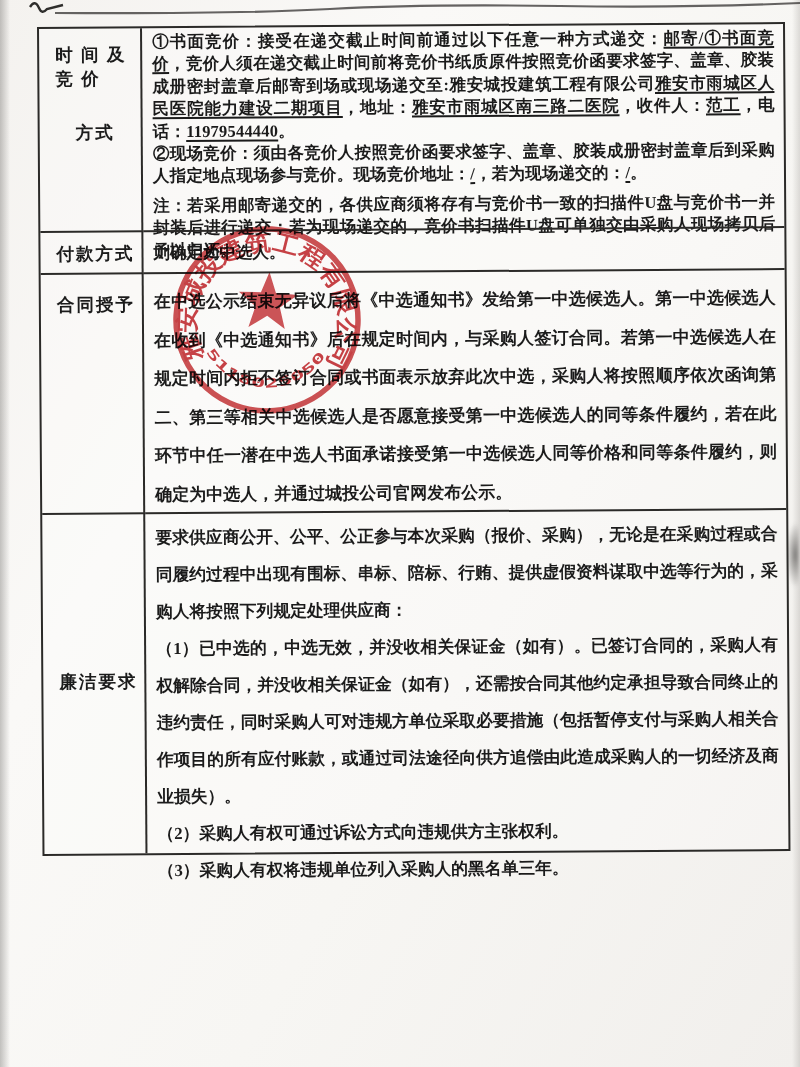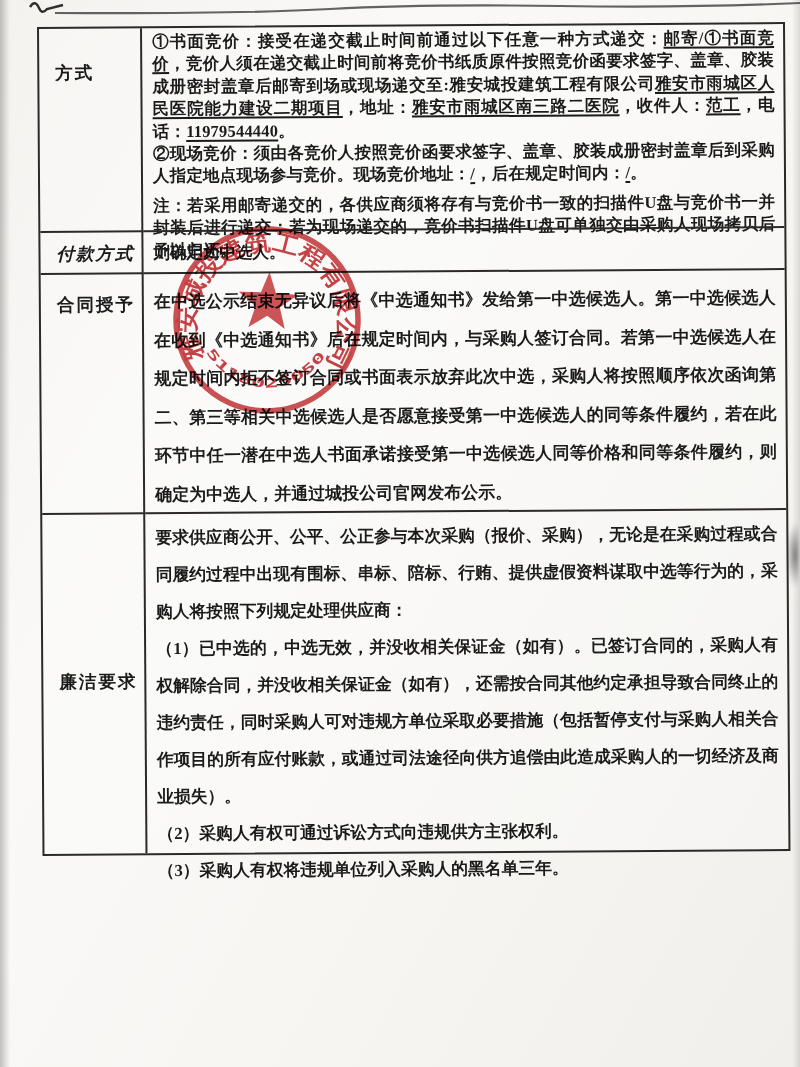--- a/index.html
+++ b/index.html
@@ -26,26 +26,26 @@
   }
   .cell{box-sizing:border-box;}
   .label-cell{
     border-right:2px solid #2b2a28;
     font-weight:bold;font-size:17.5px;letter-spacing:2px;
     padding:14px 6px 6px 16px;line-height:24px;
   }
   .content-cell{padding:3px 9px 2px 10px;text-align:justify;}
   .row-top{border-top:2px solid #2b2a28;}
 
-  .r1-label .line2{margin-top:18px;}
+  .r1-label .line2{margin-top:30px;text-align:center;}
   .r1-content{font-size:16.5px;line-height:22.4px;font-weight:bold;letter-spacing:.2px;}
   .r1-content .para.gap{margin-top:7px;}
 
   .r2{height:42px;}
-  .r2-label{padding-top:8px;display:flex;align-items:center;font-style:italic;}
+  .r2-label{padding-top:8px;display:flex;align-items:center;}
   .r2-content{font-size:16.5px;font-weight:bold;display:flex;align-items:center;}
 
   .r3{height:240px;}
   .r3-label{padding-top:18px;}
   .r3-content{font-size:17px;line-height:38.5px;padding-top:9px;font-weight:600;}
 
   .r4{height:341px;}
   .r4-label{display:flex;align-items:center;padding-top:0;}
   .r4-content{font-size:16.8px;line-height:37px;padding-top:5px;font-weight:600;}
   .r4-content .para{margin:0;}
@@ -73,25 +73,26 @@
 <svg class="artifact-topline" viewBox="0 0 800 24">
   <path d="M30,7 q5,-8 9,1 q3,7 8,1 l16,-4" fill="none" stroke="#2f2e2c" stroke-width="2.4"></path>
   <path d="M55,13 Q240,14 330,9 Q420,4 560,6 Q690,8 800,3" fill="none" stroke="#4a4846" stroke-width="2.2" opacity=".85"></path>
 </svg>
 
 <div class="artifact-smudge"></div>
 
 <div class="doc-table">
 
   <div class="cell label-cell r1 r1-label">
+      <div class="line1">时 间 及 竞 价</div>
       <div class="line2">方式</div>
     </div>
   <div class="cell content-cell r1 r1-content">
       <div class="para"><span>①书面竞价：接受在递交截止时间前通过以下任意一种方式递交：</span><u>邮寄/①书面竞价</u><span>，竞价人须在递交截止时间前将竞价书纸质原件按照竞价函要求签字、盖章、胶装成册密封盖章后邮寄到场或现场递交至:雅安城投建筑工程有限公司</span><u>雅安市雨城区人民医院能力建设二期项目</u><span>，地址：</span><u>雅安市雨城区南三路二医院</u><span>，收件人：</span><u>范工</u><span>，电话：</span><u>11979544440</u><span>。</span></div>
-      <div class="para"><span>②现场竞价：须由各竞价人按照竞价函要求签字、盖章、胶装成册密封盖章后到采购人指定地点现场参与竞价。现场竞价地址：</span><u>/</u><span>，后在规定时间内：</span><u>/</u><span>。</span></div>
+      <div class="para"><span>②现场竞价：须由各竞价人按照竞价函要求签字、盖章、胶装成册密封盖章后到采购人指定地点现场参与竞价。现场竞价地址：</span><u>/</u><span>，若为现场递交的：</span><u>/</u><span>。</span></div>
       <div class="para gap"><span>注：若采用邮寄递交的，各供应商须将存有与竞价书一致的扫描件U盘与竞价书一并封装后进行递交；若为现场递交的，竞价书扫描件U盘可单独交由采购人现场拷贝后予以归还。</span></div>
     </div>
 
   <div class="cell label-cell row-top r2 r2-label">付款方式</div>
   <div class="cell content-cell row-top r2 r2-content">
       <div class="para"><span>则确定为中选人。</span></div>
     </div>
 
   <div class="cell label-cell row-top r3 r3-label">合同授予</div>
   <div class="cell content-cell row-top r3 r3-content">

